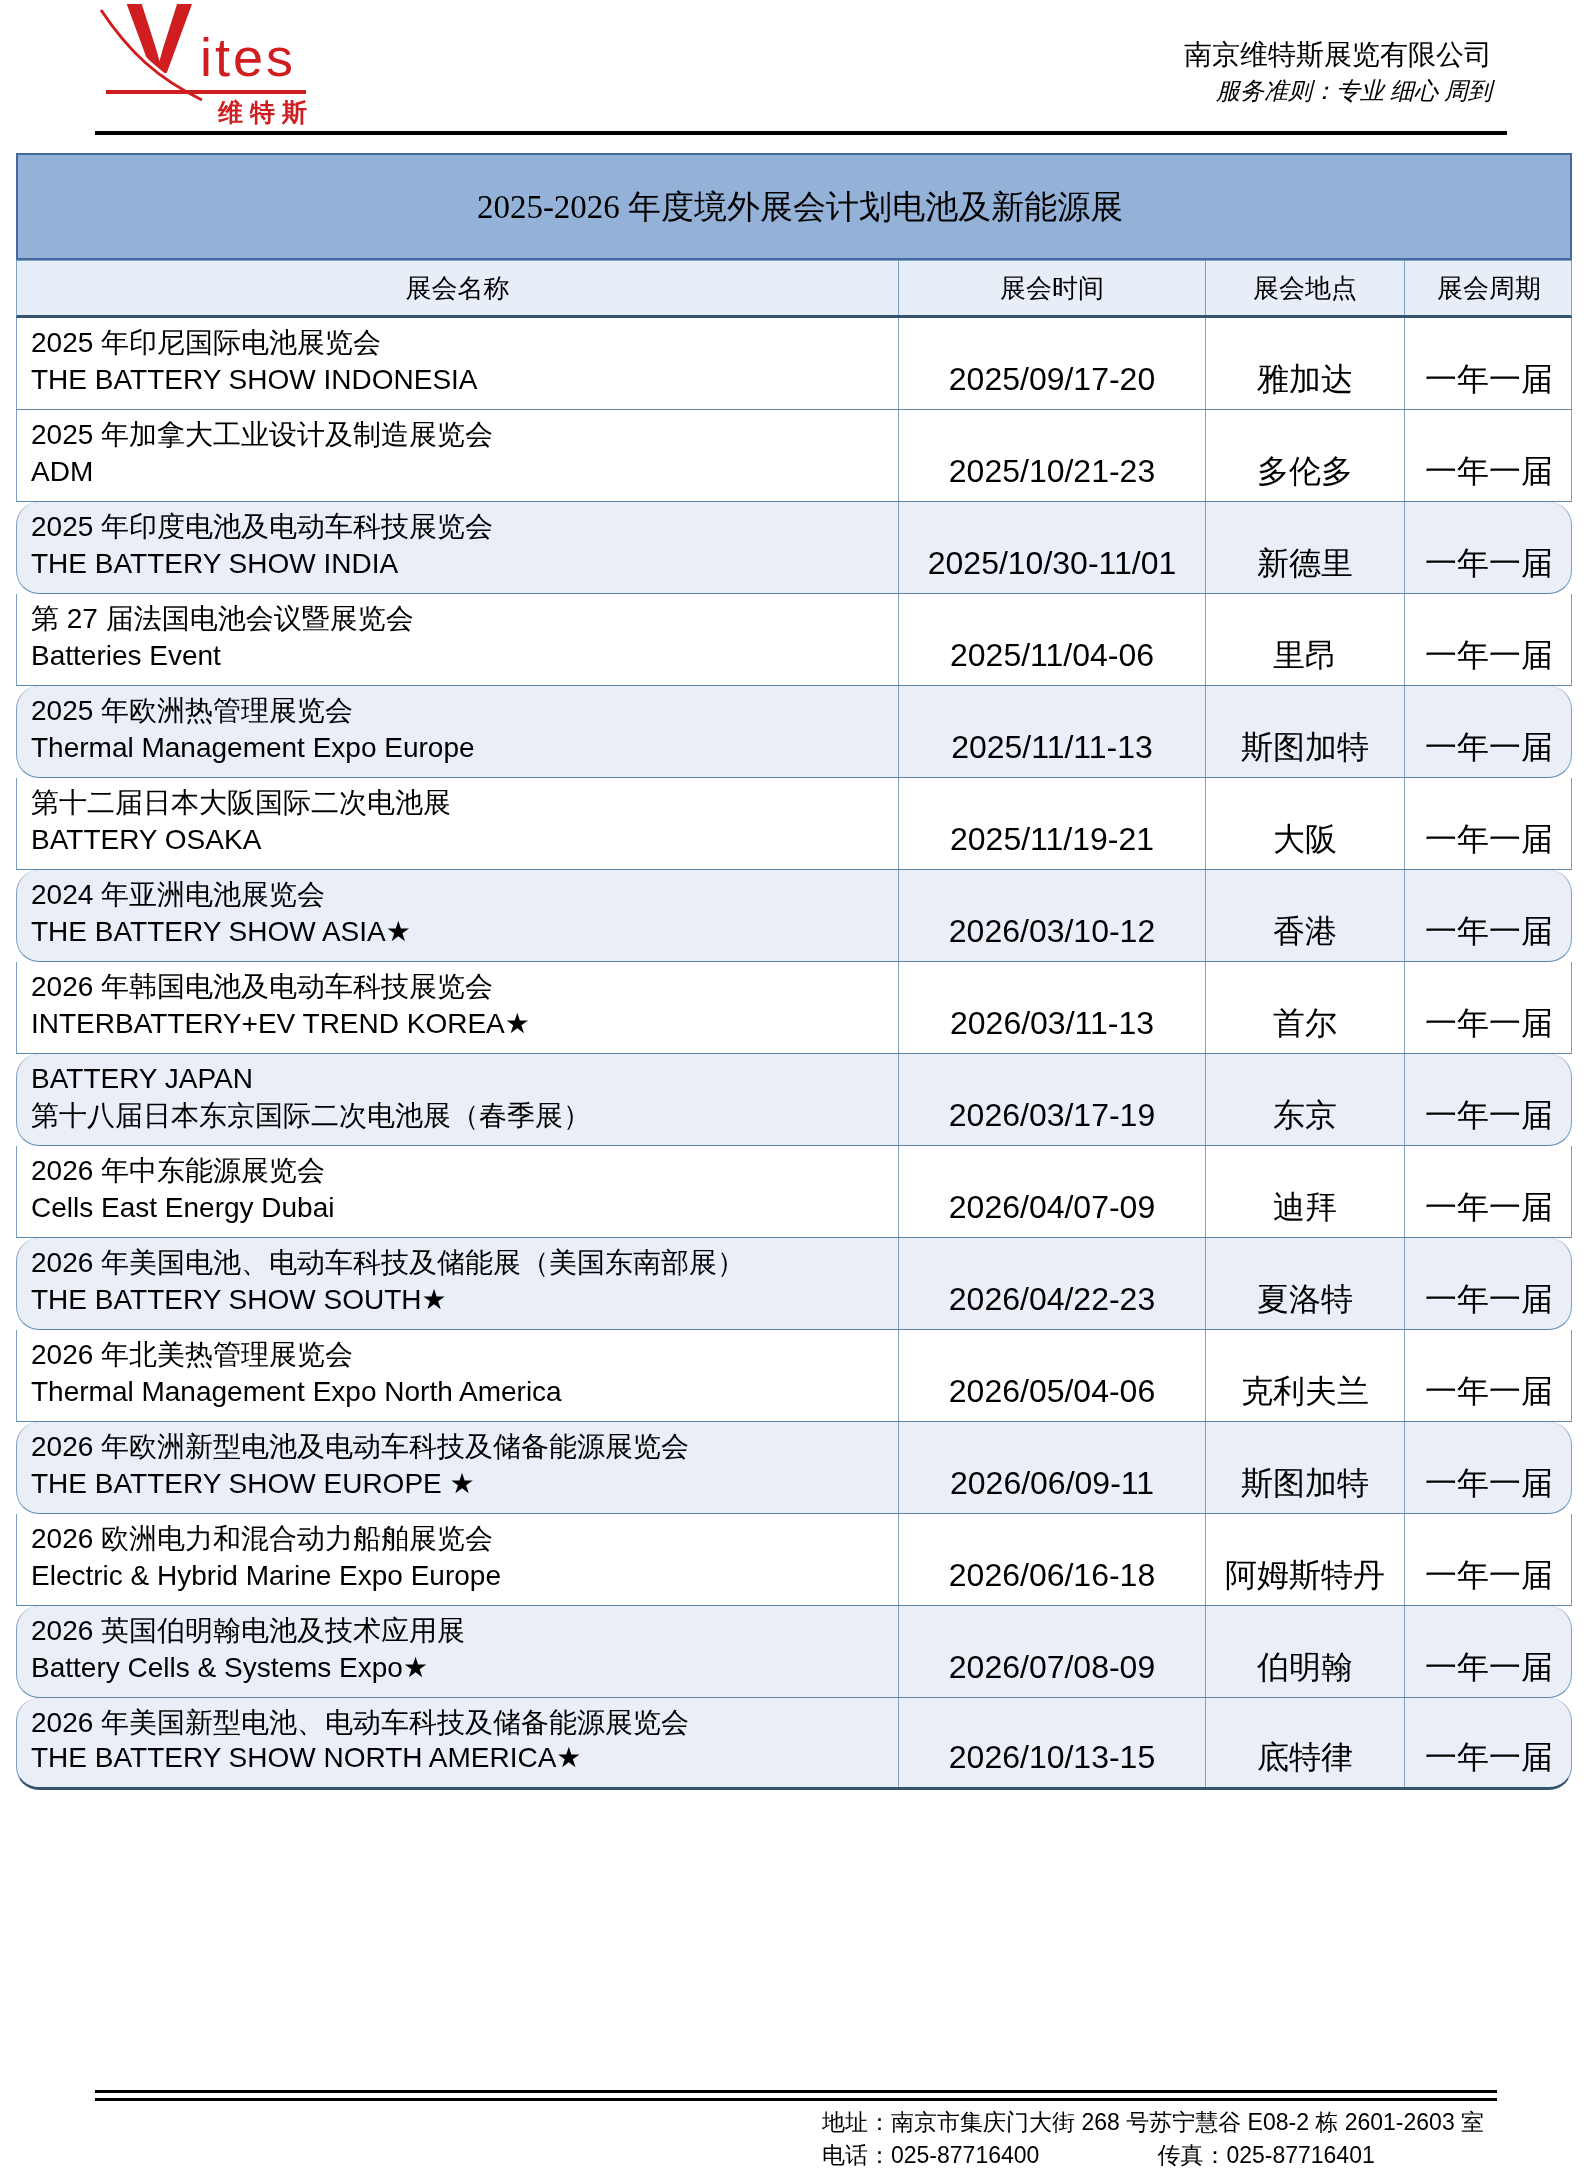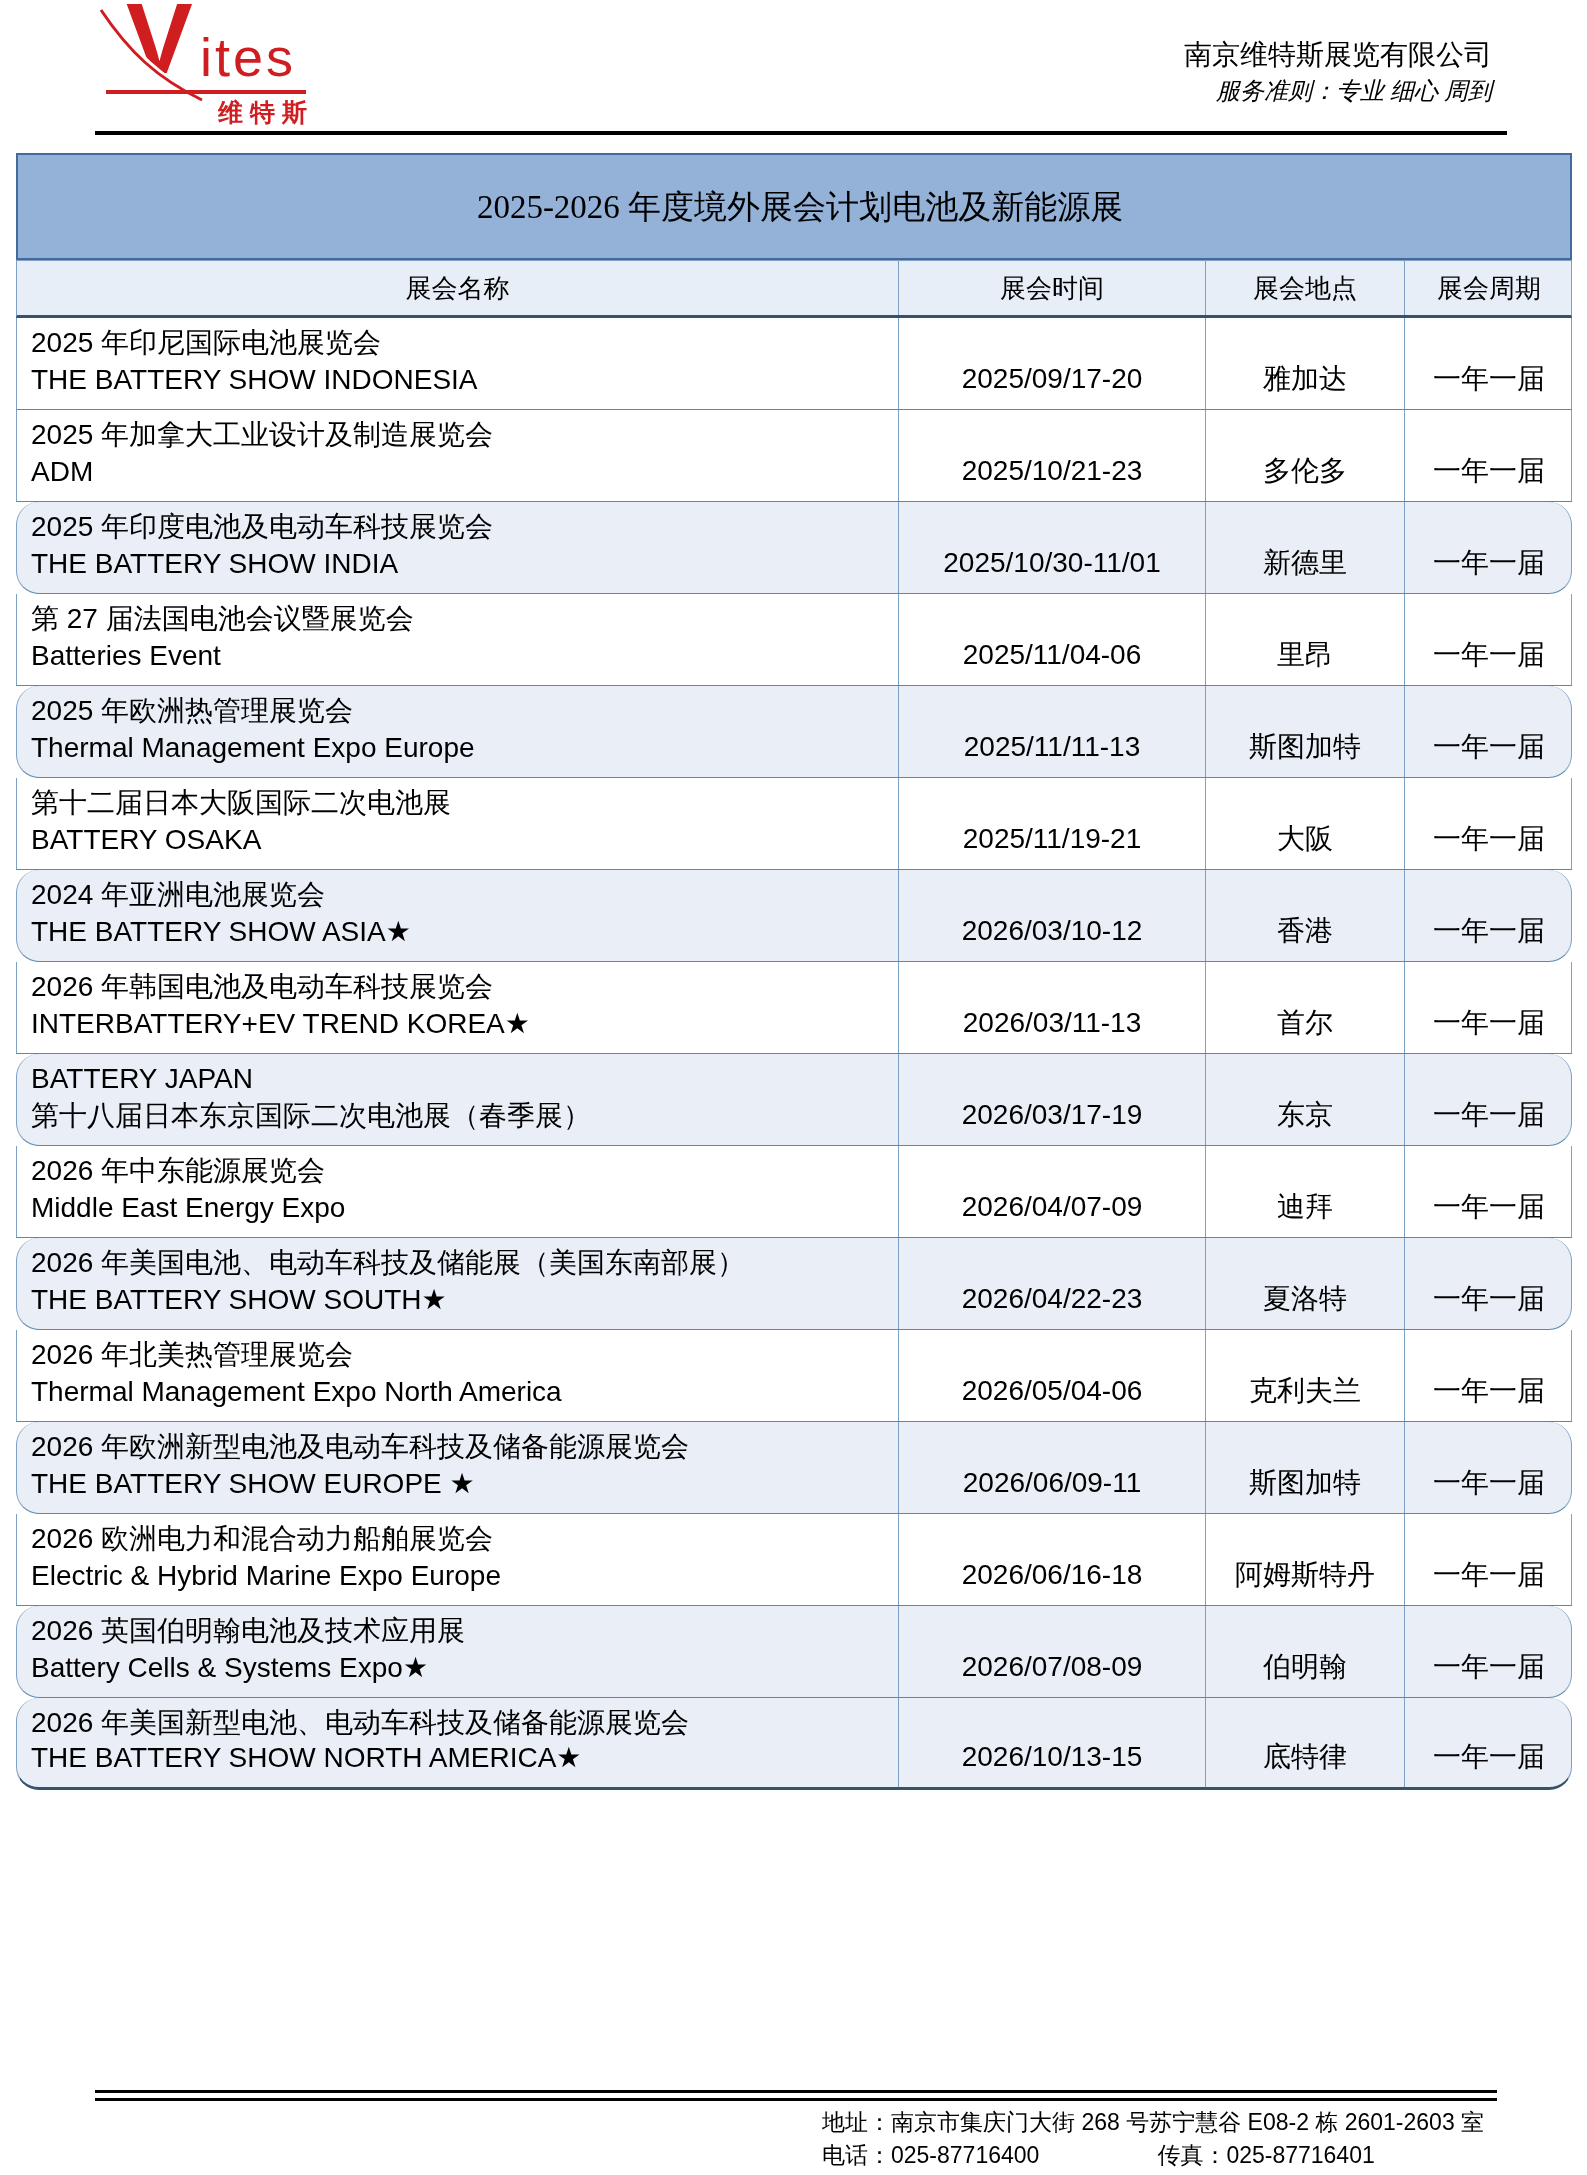--- a/index.html
+++ b/index.html
@@ -73,21 +73,21 @@
     background:#fff;
   }
   .trow.shaded { background:var(--band_bg,#e9eef7);border-radius:23px; }
   .trow:last-child { border-bottom:3px solid var(--thick_border,#33536e); }
   .cell-name {
     display:flex; flex-direction:column; justify-content:space-between;
     padding:8px 6px 12px 14px; font-size:28px; line-height:34px;
   }
   .cell-val {
     display:flex; align-items:flex-end; justify-content:center;
-    padding-bottom:14px; font-size:28px; line-height:32px;
+    padding-bottom:14px; font-size:32px; line-height:32px;
     border-left:1px solid var(--v_border,#7ea0c4);
   }
 
   
   .footer-rule {
     position:absolute; left:95px; top:2090px; width:1402px; height:11px;
     border-top:3px solid #000; border-bottom:3px solid #000;
   }
   .footer-text { position:absolute; left:822px; top:2106px; font-size:23px; line-height:33px; }
   .footer-line2 { display:flex; }
@@ -204,21 +204,21 @@
           <div>BATTERY JAPAN</div>
           <div>第十八届日本东京国际二次电池展（春季展）</div>
         </div>
         <div class="cell-val">2026/03/17-19</div>
         <div class="cell-val">东京</div>
         <div class="cell-val">一年一届</div>
       </div>
       <div class="trow">
         <div class="cell-name">
           <div>2026 年中东能源展览会</div>
-          <div>Middle East Energy Expo</div>
+          <div>Cells East Energy Dubai</div>
         </div>
         <div class="cell-val">2026/04/07-09</div>
         <div class="cell-val">迪拜</div>
         <div class="cell-val">一年一届</div>
       </div>
       <div class="trow shaded">
         <div class="cell-name">
           <div>2026 年美国电池、电动车科技及储能展（美国东南部展）</div>
           <div>THE BATTERY SHOW SOUTH★</div>
         </div>

